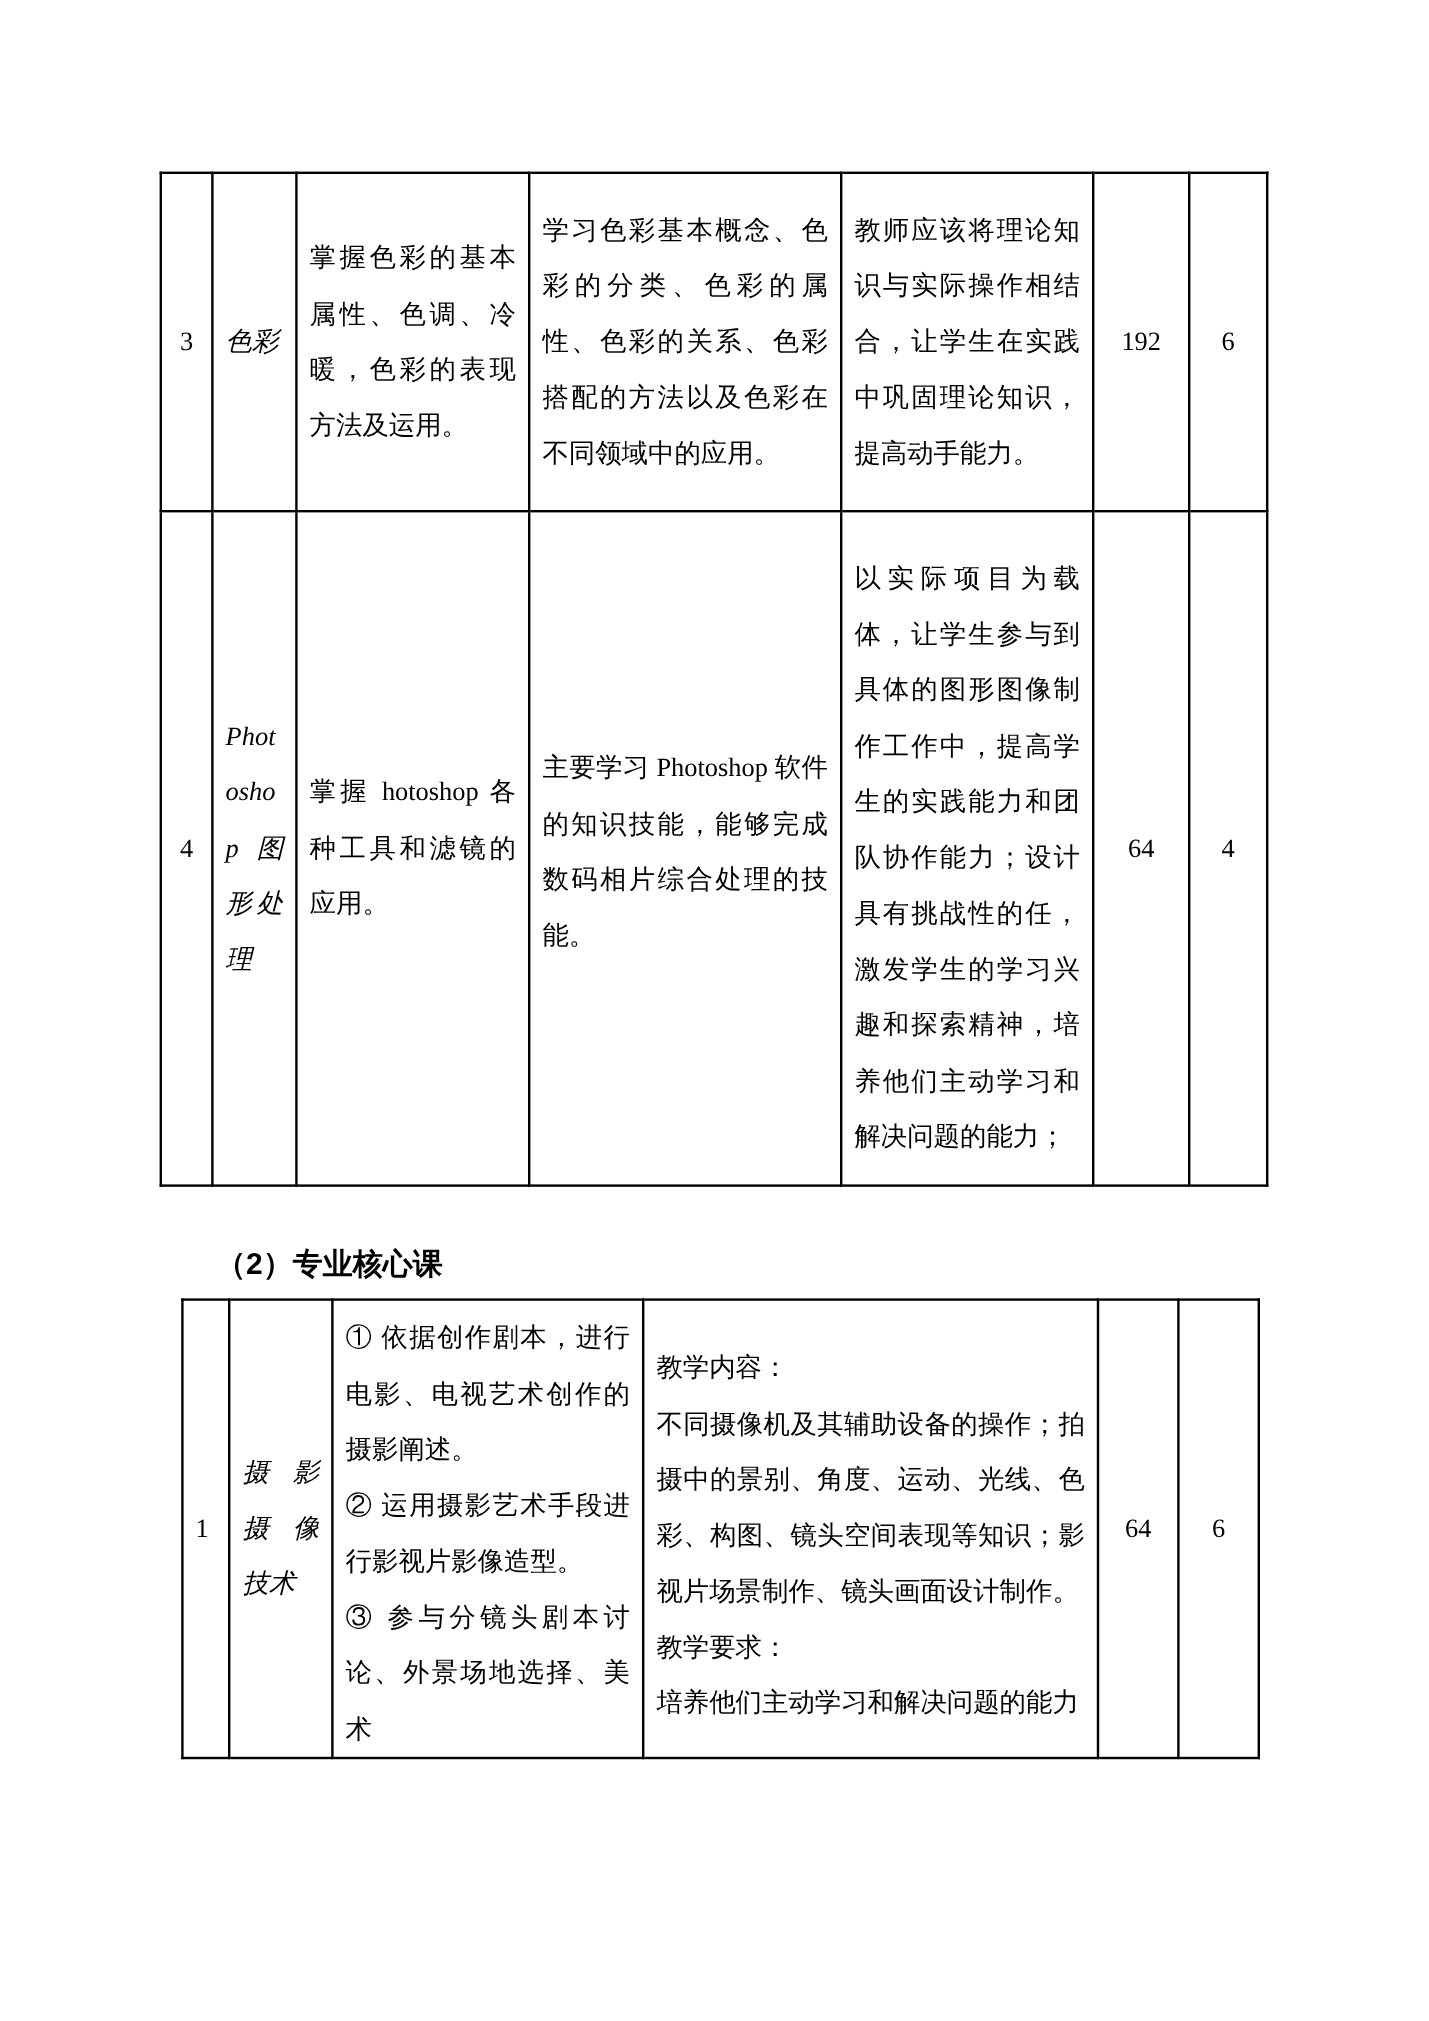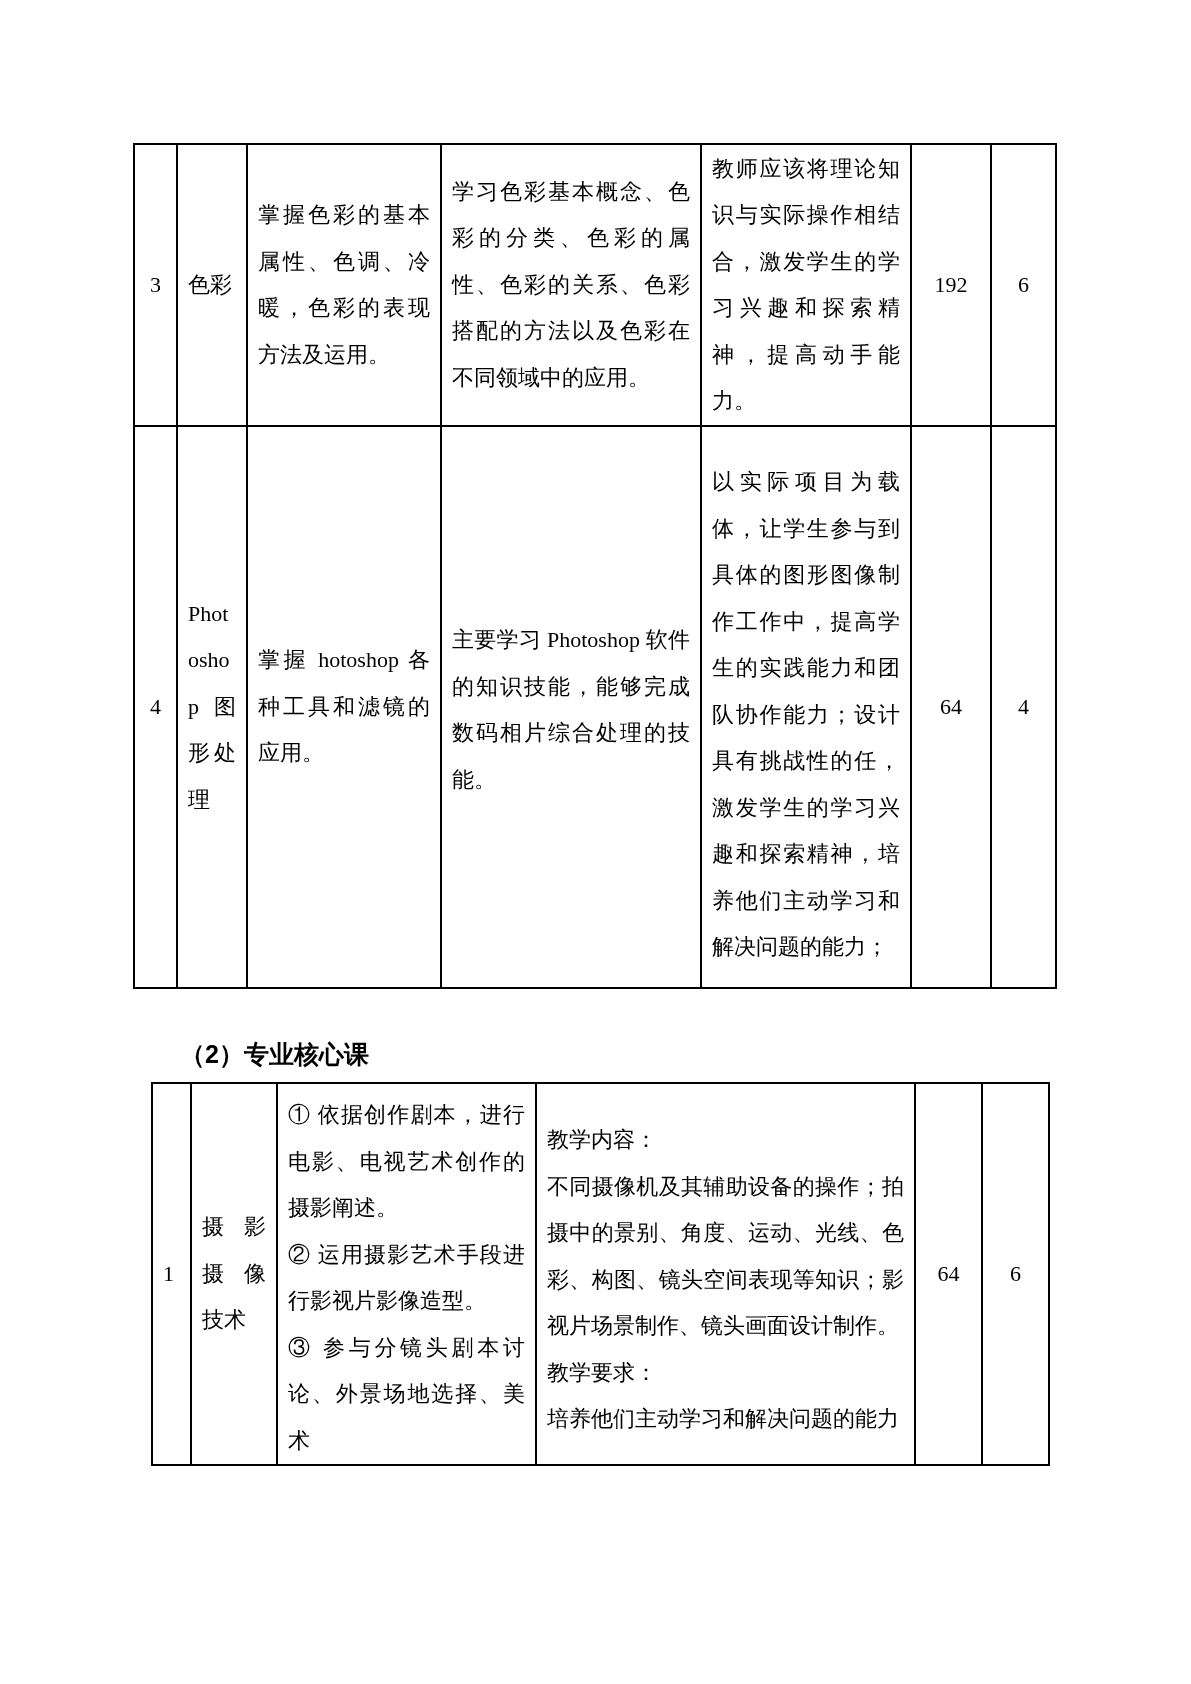--- a/index.html
+++ b/index.html
@@ -40,21 +40,21 @@
     top: 143px;
     width: 922px;
   }
   #table-core {
     left: 151px;
     top: 1082px;
     width: 897px;
   }
   .c-just   { text-align: justify; text-justify: inter-character; }
   .va-top   { vertical-align: top; }
-  .pad-narrow { padding: 0 6px; }
+  .pad-narrow { padding: 0 6px; font-style: italic; }
   .num-cell { text-align: center; }
   .core-num-cell {
     vertical-align: top;
     padding-top: 96px;
     text-align: center;
   }
   .core-name-cell {
     vertical-align: top;
     padding-top: 196px;
   }
@@ -85,21 +85,21 @@
       <col style="width:210px">
       <col style="width:80px">
       <col style="width:65px">
     </colgroup>
     <tbody>
         <tr style="height:282px">
       <td class="num-cell">3</td>
       <td class="c-just pad-narrow">色彩</td>
       <td class="c-just">掌握色彩的基本属性、色调、冷暖，色彩的表现方法及运用。</td>
       <td class="c-just">学习色彩基本概念、色彩的分类、色彩的属性、色彩的关系、色彩搭配的方法以及色彩在不同领域中的应用。</td>
-      <td class="c-just">教师应该将理论知识与实际操作相结合，激发学生的学习兴趣和探索精神，提高动手能力。</td>
+      <td class="c-just">教师应该将理论知识与实际操作相结合，让学生在实践中巩固理论知识，提高动手能力。</td>
       <td class="num-cell">192</td>
       <td class="num-cell">6</td>
     </tr>
     <tr style="height:562px">
       <td class="num-cell">4</td>
       <td class="c-just pad-narrow">Photoshop 图形处理</td>
       <td class="c-just">掌握 hotoshop 各种工具和滤镜的应用。</td>
       <td class="c-just va-top" style="padding-top:6px">主要学习 Photoshop 软件的知识技能，能够完成数码相片综合处理的技能。</td>
       <td class="c-just va-top" style="padding-top:16px">以实际项目为载体，让学生参与到具体的图形图像制作工作中，提高学生的实践能力和团队协作能力；设计具有挑战性的任，激发学生的学习兴趣和探索精神，培养他们主动学习和解决问题的能力；</td>
       <td class="num-cell">64</td>

